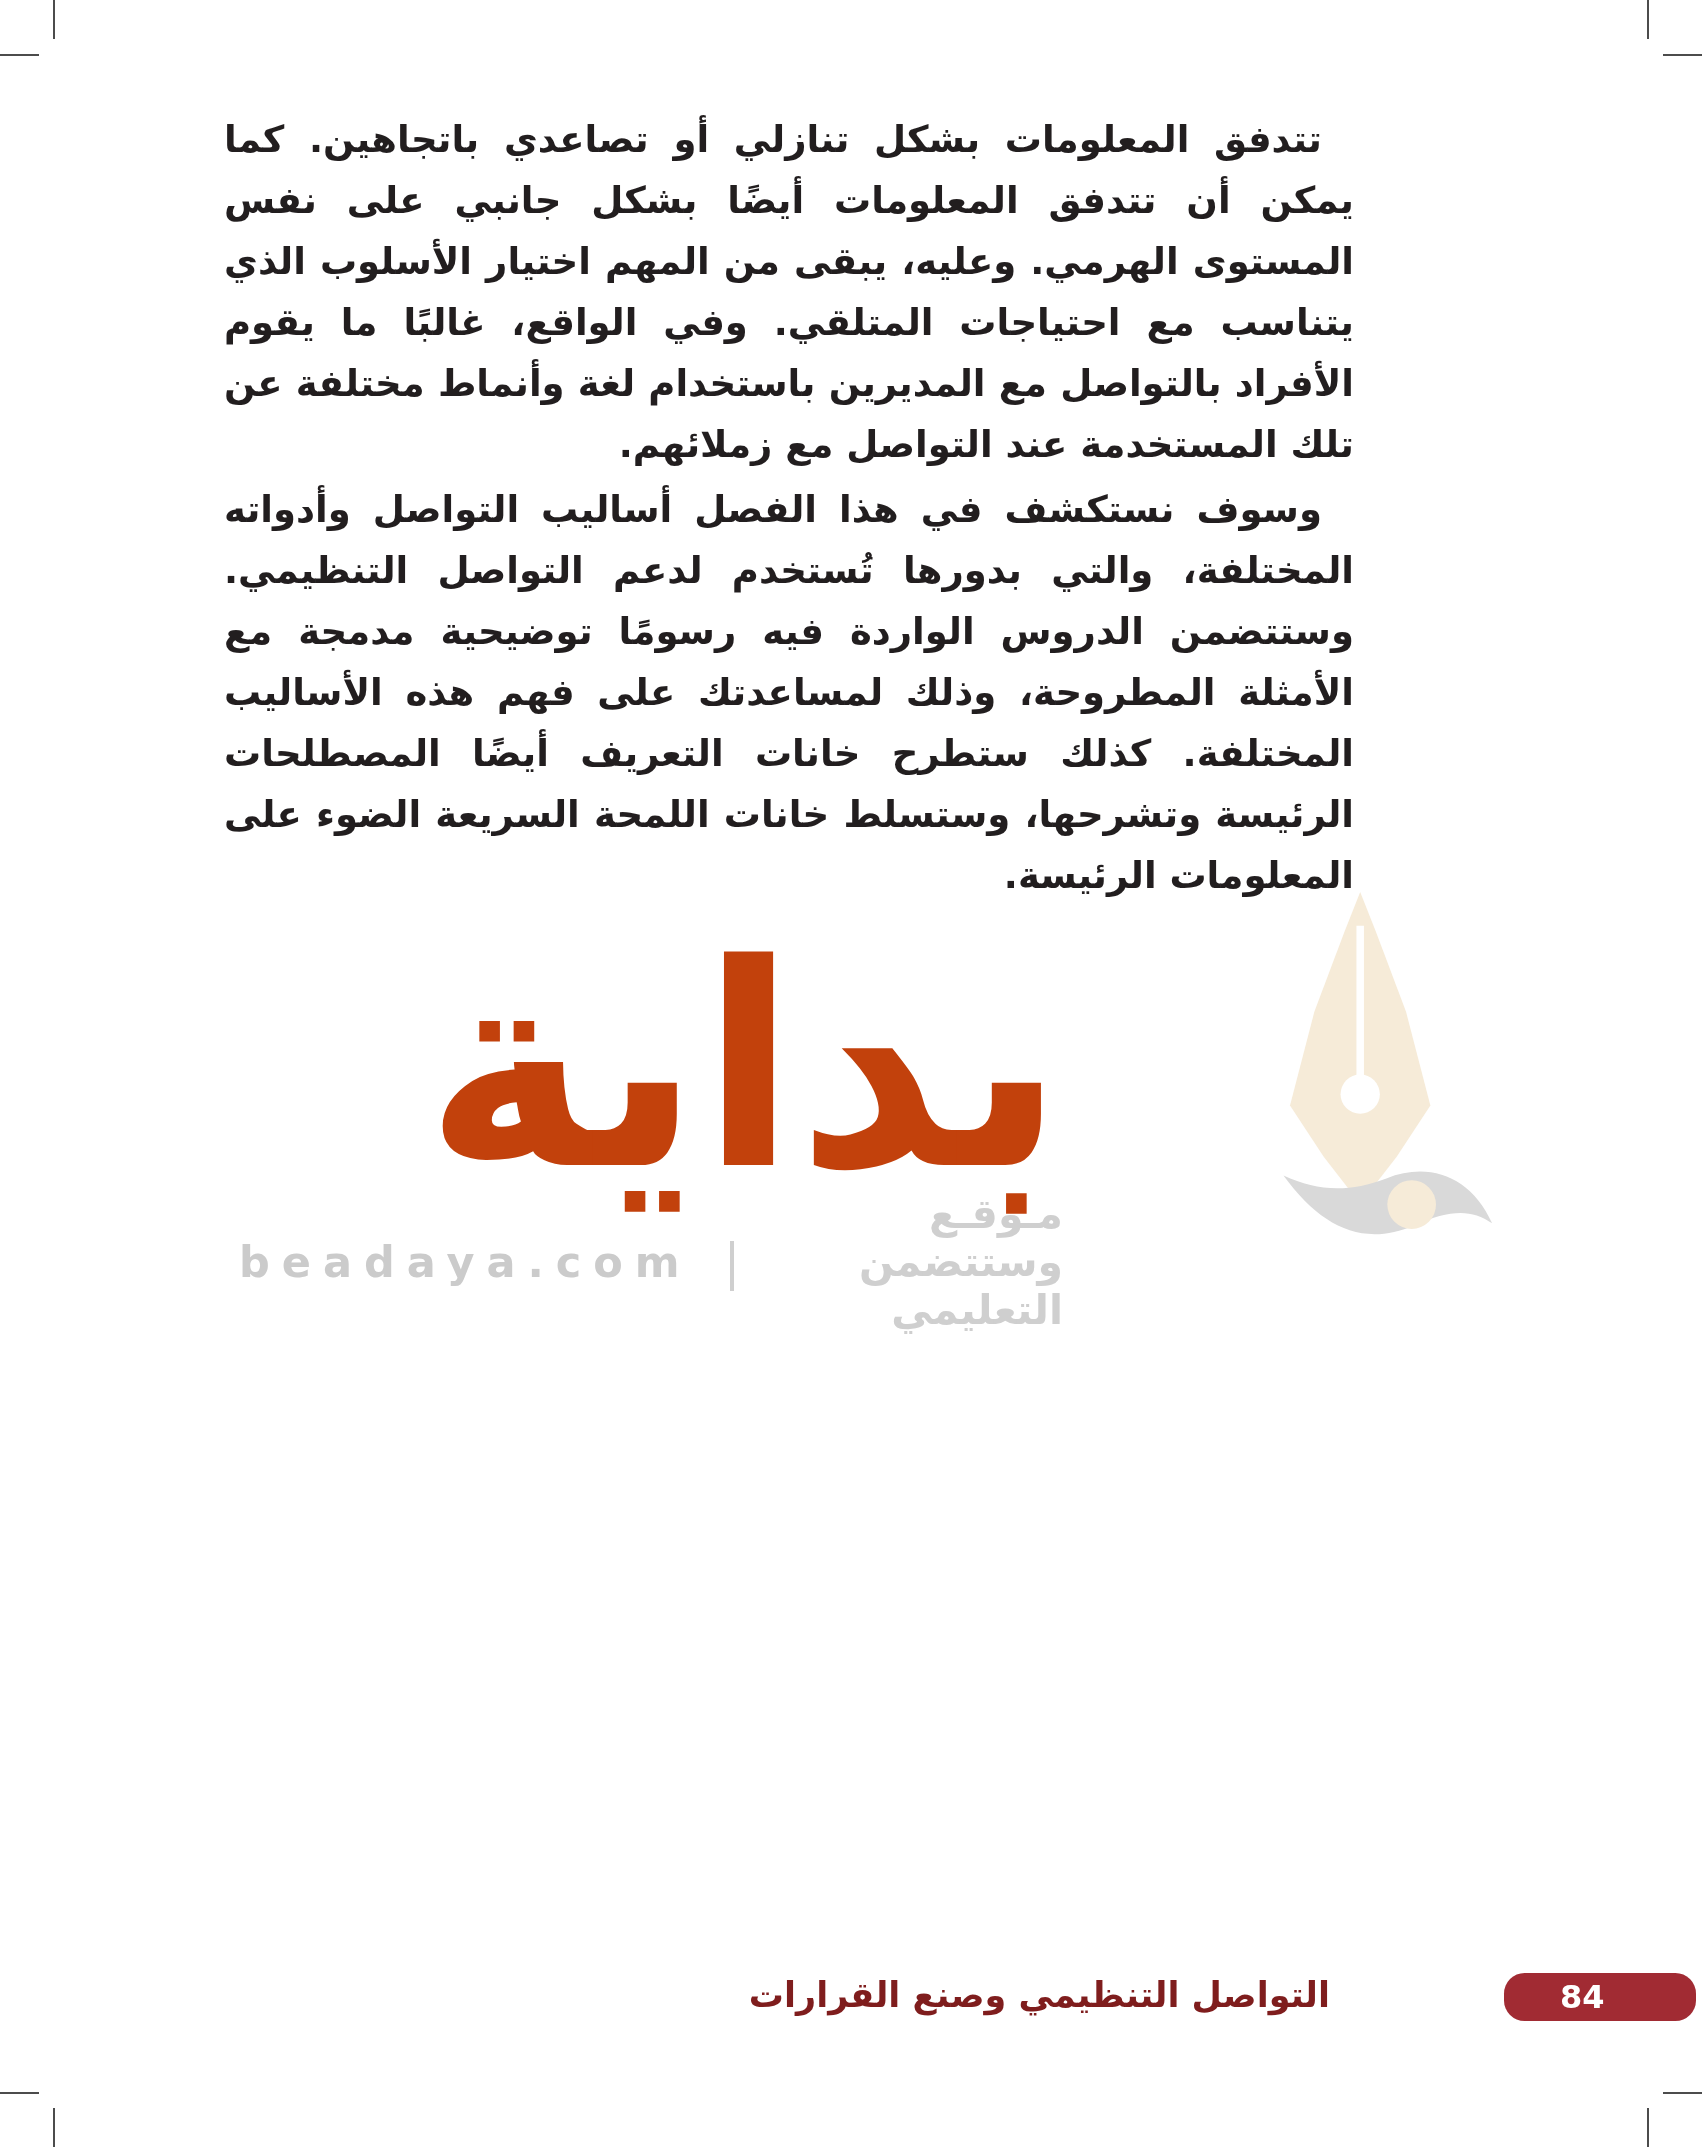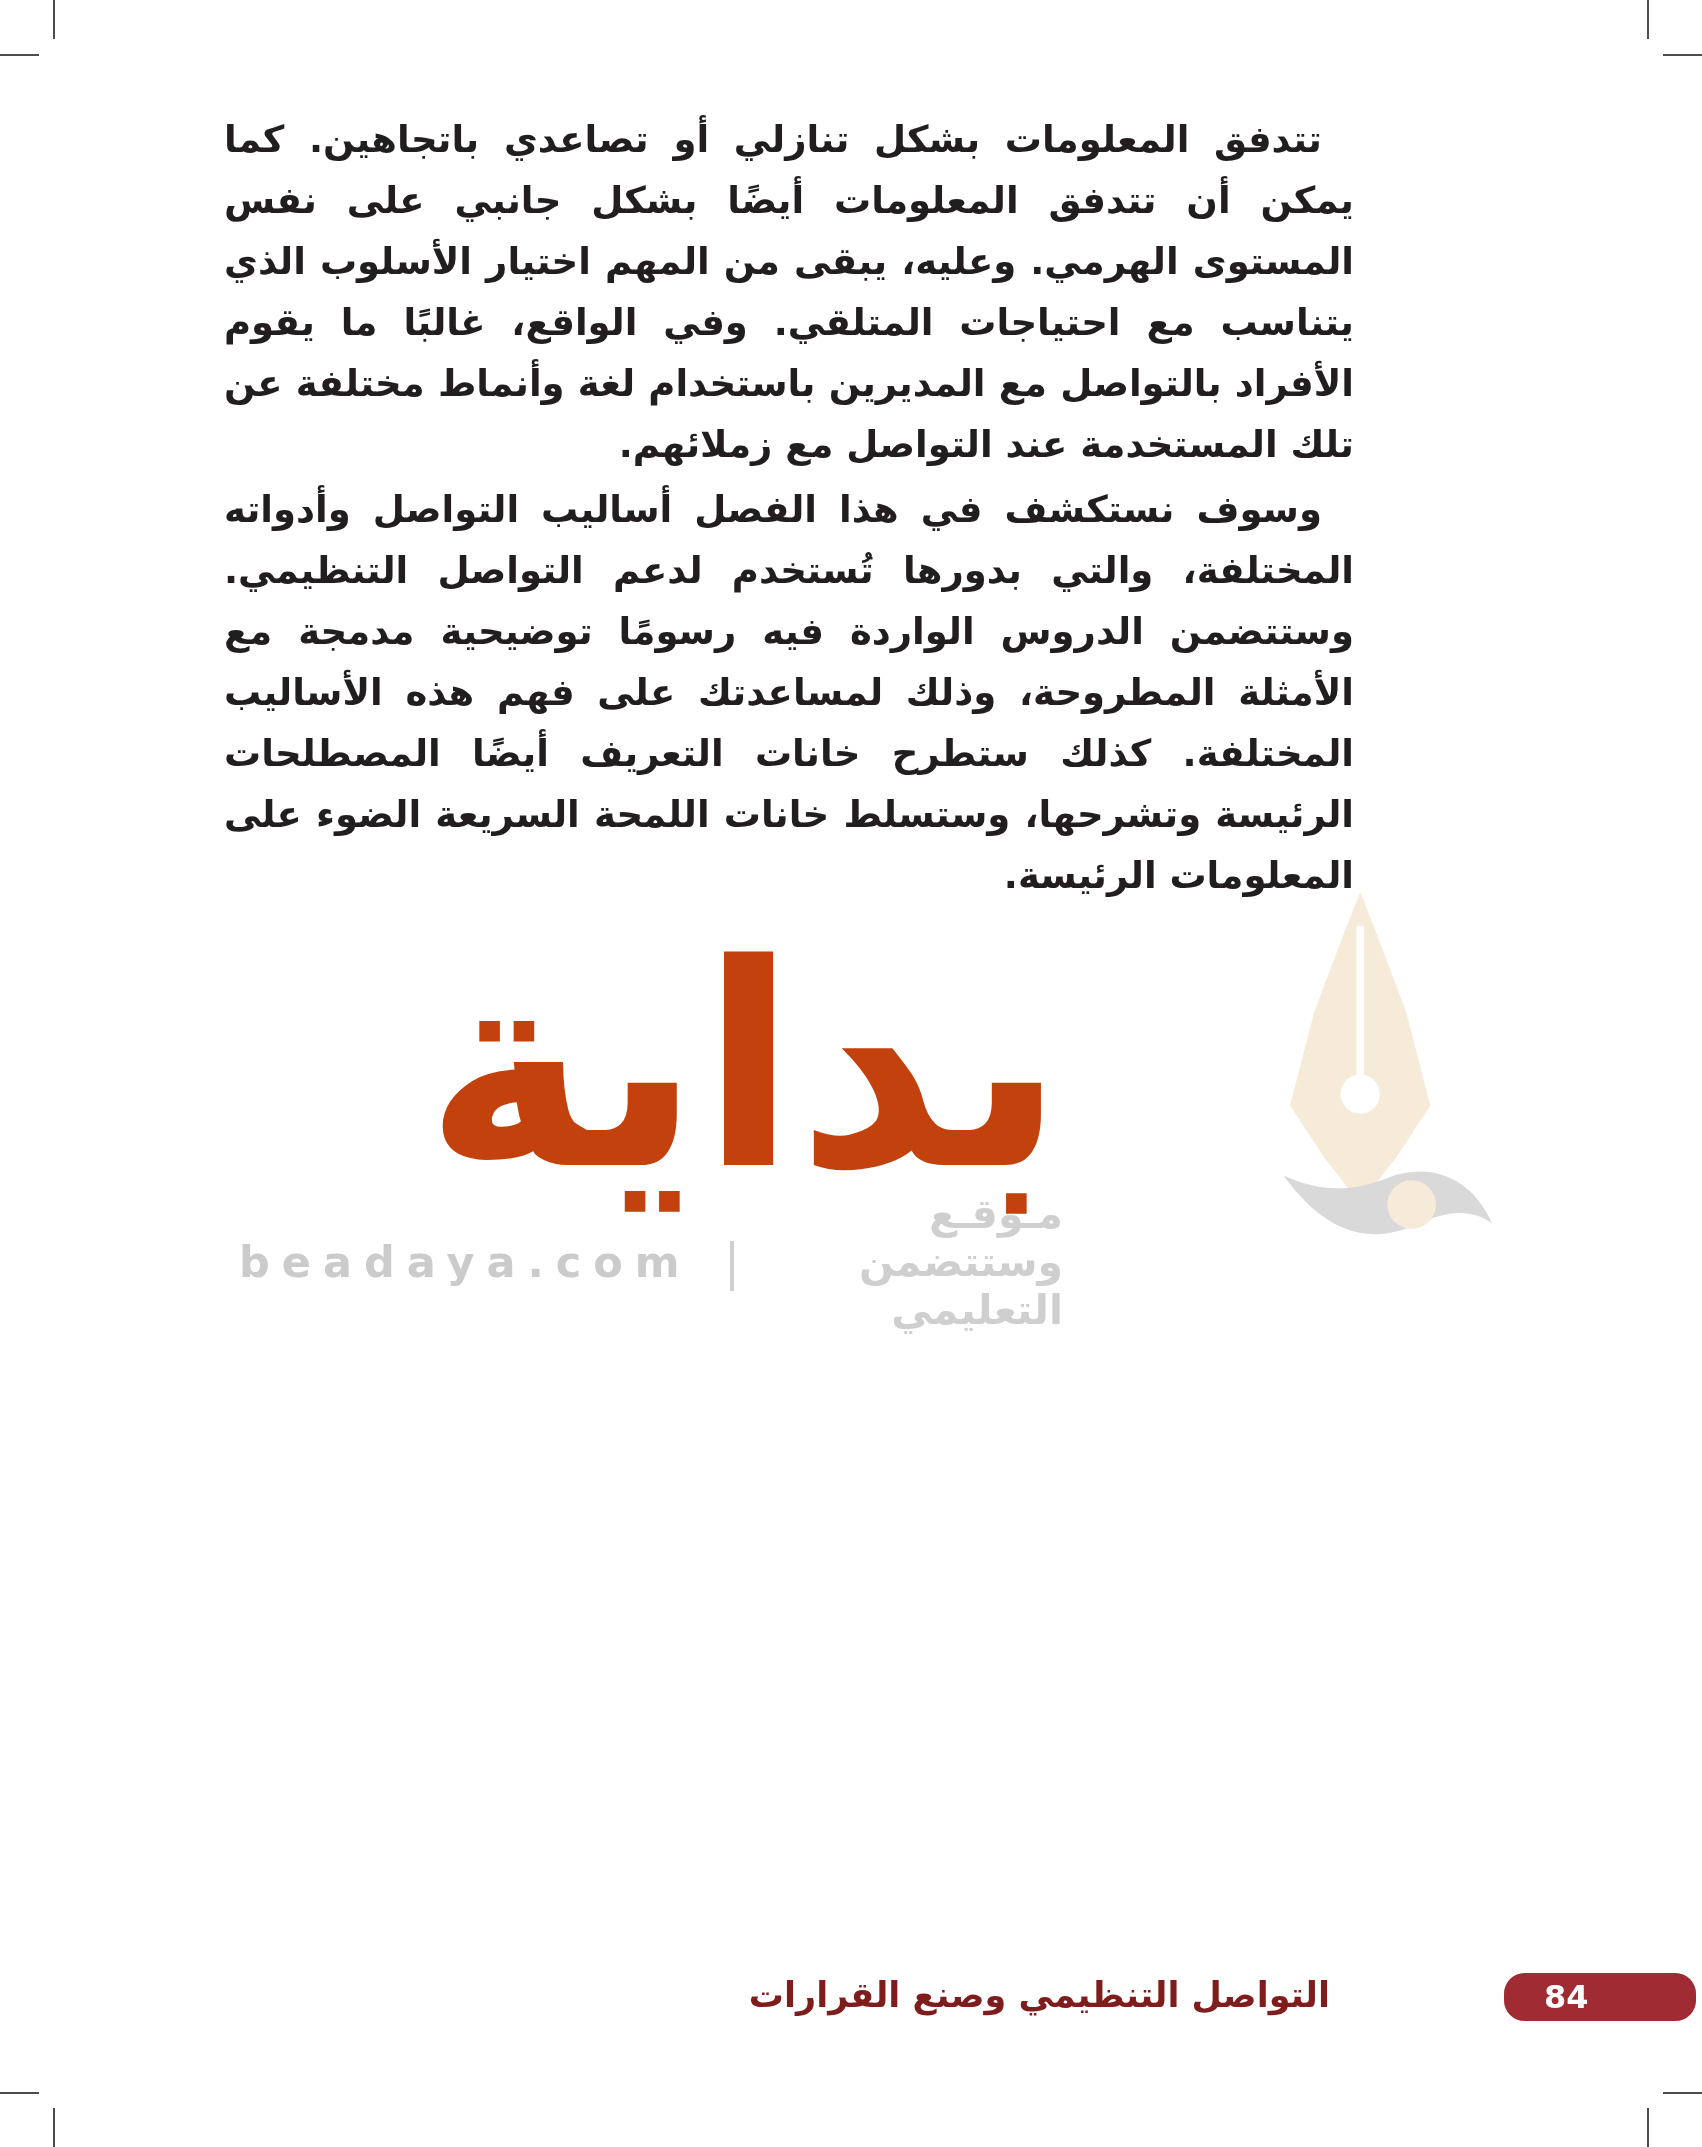--- a/index.html
+++ b/index.html
@@ -65,21 +65,21 @@
   .page-badge{
     position:absolute;
     left:1504px;top:1973px;width:192px;height:48px;
     background:#a12b33;
     border-radius:20.6px;
     display:flex;align-items:center;justify-content:flex-start;
   }
   .page-badge span{
     color:#ffffff;
     font-size:32px;font-weight:700;
-    padding-left:40px;
+    padding-left:56px;
   }
 </style>
 </head>
 <body>
 
 <div class="page">
 
   <div class="mark v" style="left:53px;top:0;"></div>
   <div class="mark h" style="left:0;top:54px;"></div>
   <div class="mark v" style="left:1647px;top:0;"></div>

